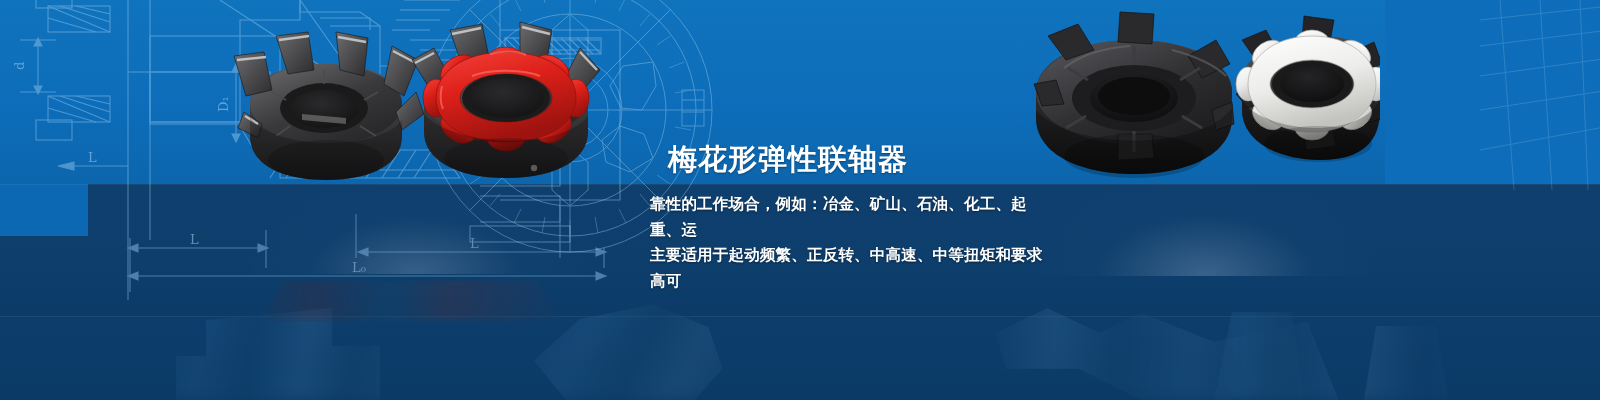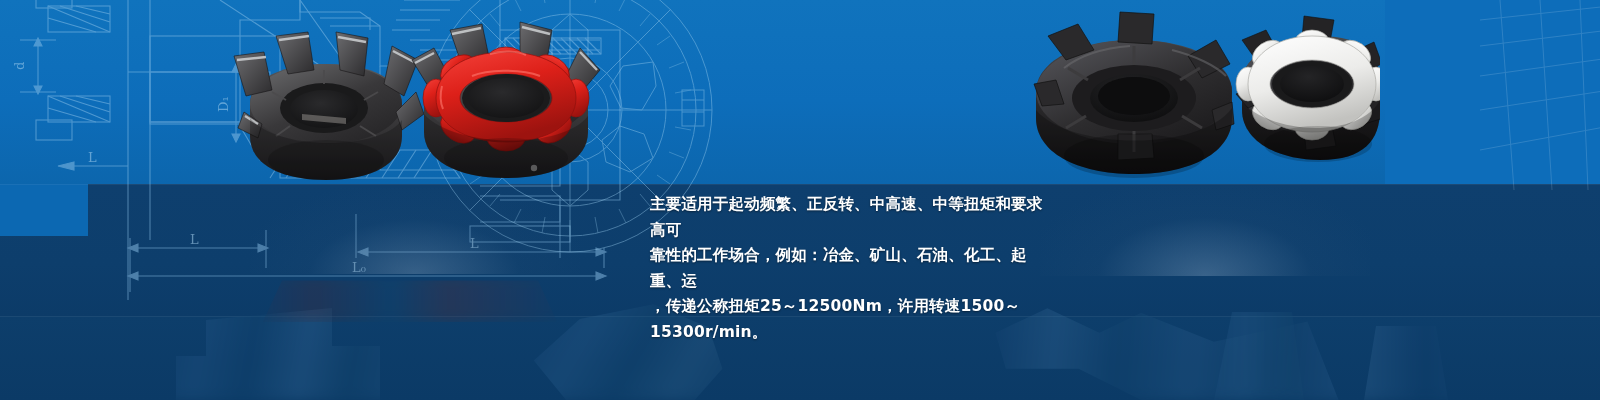--- a/index.html
+++ b/index.html
@@ -443,20 +443,20 @@
       </g>
 
       <ellipse cx="282" cy="78" rx="40" ry="23" fill="#1a1a1b"></ellipse>
       <ellipse cx="282" cy="78" rx="32" ry="18" fill="url(#bore2)"></ellipse>
       <path d="M212 96 C244 130 330 132 350 94 L350 104 C350 134 334 154 290 154
                C246 154 212 134 212 104 Z" fill="#000" opacity="0.24"></path>
       <ellipse cx="288" cy="138" rx="54" ry="18" fill="#000" opacity="0.18"></ellipse>
     </g>
   </svg>
 
+  <div class="headline">梅花形弹性联轴器</div>
 
   <div class="desc">
+    <p>靠性的工作场合，例如：冶金、矿山、石油、化工、起重、运</p>
     <p>主要适用于起动频繁、正反转、中高速、中等扭矩和要求高可</p>
-    <p>靠性的工作场合，例如：冶金、矿山、石油、化工、起重、运</p>
-    <p>，传递公称扭矩25～12500Nm，许用转速1500～15300r/min。</p>
   </div>
 
 </div>
 
 </body></html>

